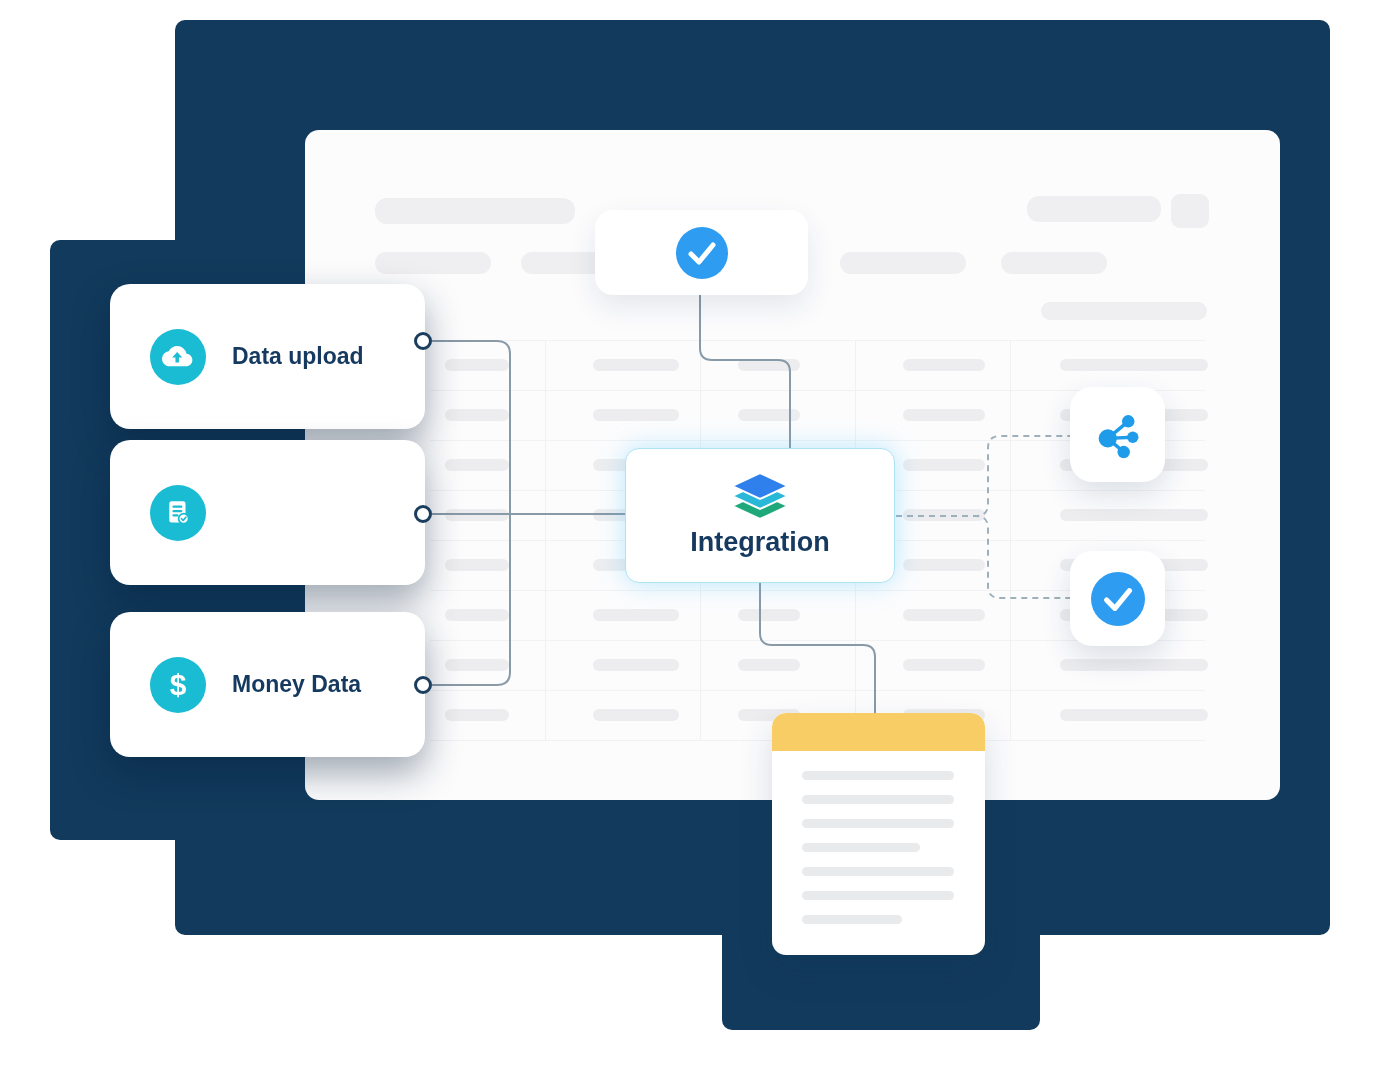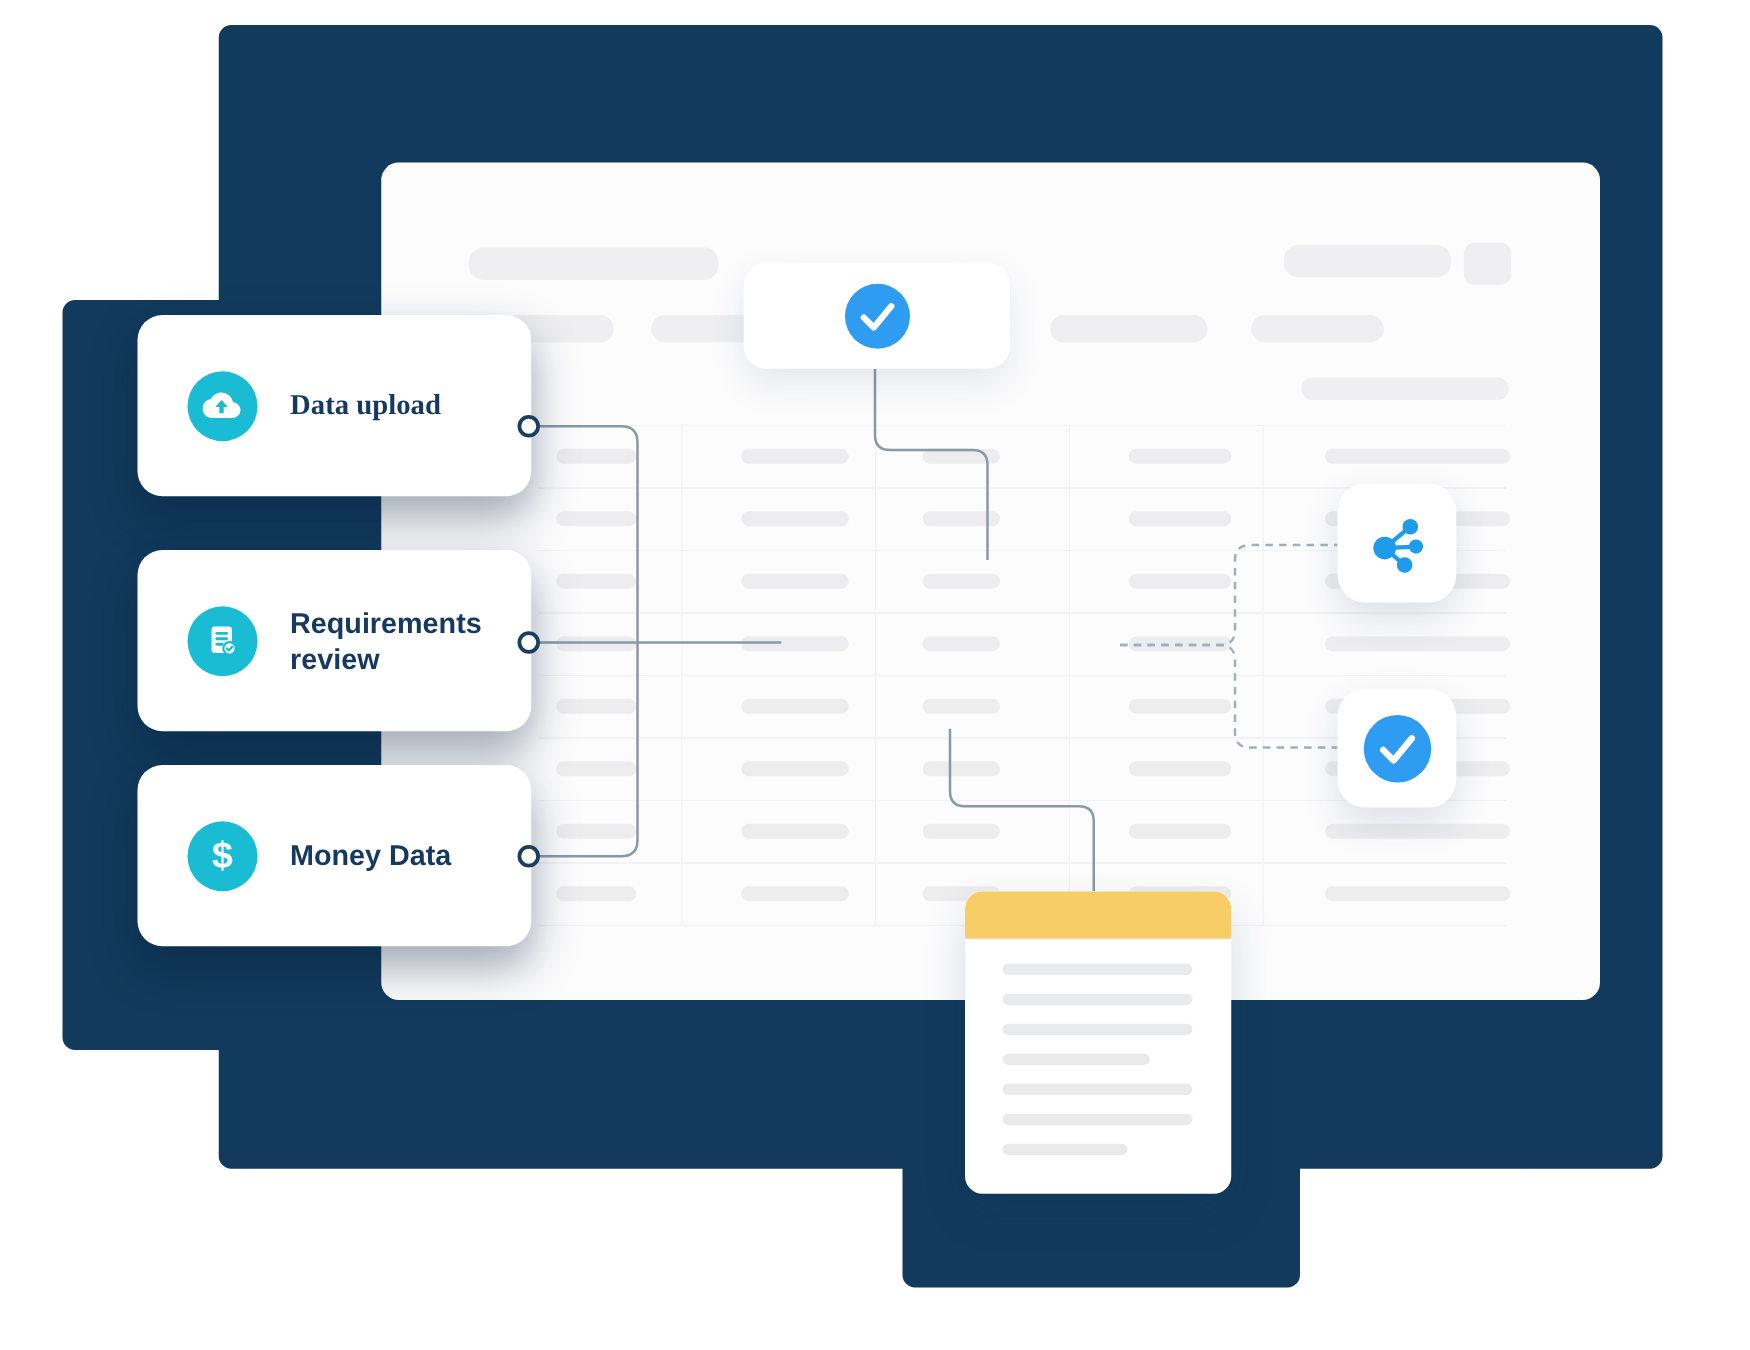--- a/index.html
+++ b/index.html
@@ -35,21 +35,21 @@
 
   
   .connectors{position:absolute;left:0;top:0;z-index:2;pointer-events:none;}
   .port{position:absolute;box-sizing:border-box;width:18px;height:18px;border-radius:50%;
         background:#ffffff;border:3px solid #1C3E5E;z-index:4;}
 
   
   .step{position:absolute;left:110px;width:315px;height:145px;background:#ffffff;border-radius:20px;
         box-shadow:0 16px 36px rgba(6,30,54,0.38);display:flex;align-items:center;gap:26px;
         padding:0 18px 0 40px;box-sizing:border-box;z-index:3;}
-  .step1{top:252px;font-family:Liberation Serif, serif;} .step2{top:440px;} .step3{top:612px;}
+  .step1{top:284px;} .step2{top:440px;} .step3{top:612px;}
   .step-icon{width:56px;height:56px;border-radius:50%;background:#1ABCD4;flex-shrink:0;
              display:flex;align-items:center;justify-content:center;}
   .step-label{font-size:23px;font-weight:600;line-height:1.25;color:#16395F;}
   .dollar{font-size:30px;font-weight:bold;color:#ffffff;line-height:1;}
 
   
   .top-node{position:absolute;left:595px;top:210px;width:213px;height:85px;background:#ffffff;
             border-radius:18px;box-shadow:0 12px 28px rgba(20,50,90,0.10);
             display:flex;align-items:center;justify-content:center;z-index:3;}
   .check-circle{width:52px;height:52px;border-radius:50%;background:#2D9CF1;
@@ -173,38 +173,45 @@
     <div class="step-icon">
       <svg width="30" height="30" viewBox="0 0 24 24">
         <rect x="5" y="2.5" width="13" height="17" rx="2" fill="#ffffff"></rect>
         <rect x="7.5" y="6" width="8" height="1.8" rx="0.9" fill="#1ABCD4"></rect>
         <rect x="7.5" y="9.5" width="8" height="1.8" rx="0.9" fill="#1ABCD4"></rect>
         <rect x="7.5" y="13" width="5" height="1.8" rx="0.9" fill="#1ABCD4"></rect>
         <circle cx="16.5" cy="16.5" r="4" fill="#ffffff" stroke="#1ABCD4" stroke-width="1.4"></circle>
         <polyline points="14.8,16.6 16.1,17.9 18.3,15.4" fill="none" stroke="#1ABCD4" stroke-width="1.4" stroke-linecap="round" stroke-linejoin="round"></polyline>
       </svg>
     </div>
-    <div class="step-label">Requirements review</div>
   </div>
 
   <div class="step step3">
     <div class="step-icon">
       <span class="dollar">$</span>
     </div>
     <div class="step-label">Money Data</div>
   </div>
 
   <div class="top-node">
     <div class="check-circle">
       <svg width="52" height="52" viewBox="0 0 52 52">
         <polyline points="15,27 23,35 37,18" fill="none" stroke="#ffffff" stroke-width="5" stroke-linecap="round" stroke-linejoin="round"></polyline>
       </svg>
     </div>
   </div>
 
+  <div class="center-node">
+    <svg width="56" height="46" viewBox="0 0 56 46">
+      <polygon points="28,20 56,33 28,46 0,33" fill="#1FA97A" stroke="#ffffff" stroke-width="2"></polygon>
+      <polygon points="28,10 56,23 28,36 0,23" fill="#29B8D8" stroke="#ffffff" stroke-width="2"></polygon>
+      <polygon points="28,0 56,13 28,26 0,13" fill="#2F80ED" stroke="#ffffff" stroke-width="2"></polygon>
+    </svg>
+    <div class="center-label">Integration</div>
+  </div>
 
   <div class="sq sq1">
     <svg width="50" height="50" viewBox="0 0 44 44">
       <g stroke="#1E9BE9" stroke-width="3">
         <line x1="13" y1="25" x2="31" y2="10"></line>
         <line x1="13" y1="25" x2="35" y2="24"></line>
         <line x1="13" y1="25" x2="27" y2="37"></line>
       </g>
       <circle cx="13" cy="25" r="8" fill="#1E9BE9"></circle>
       <circle cx="31" cy="10" r="5.5" fill="#1E9BE9"></circle>

